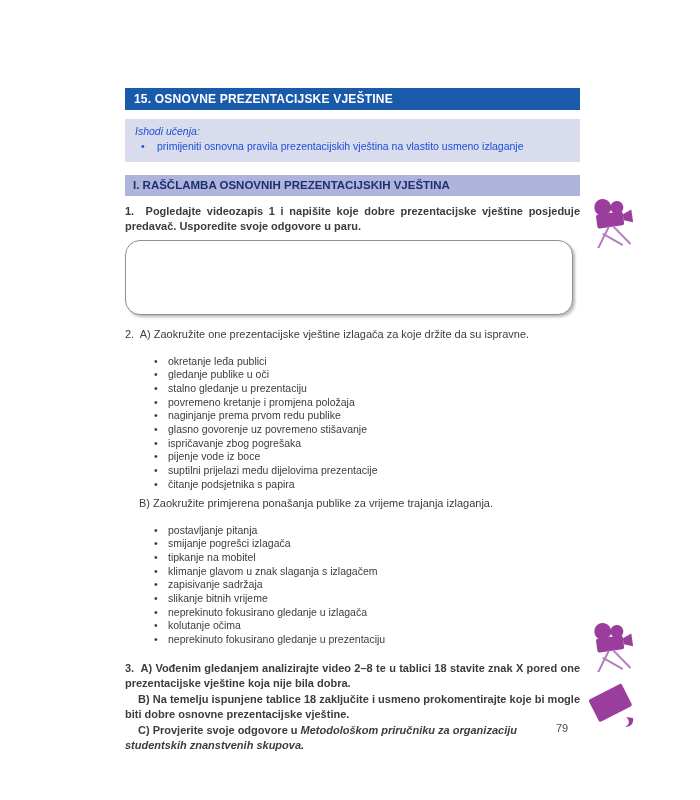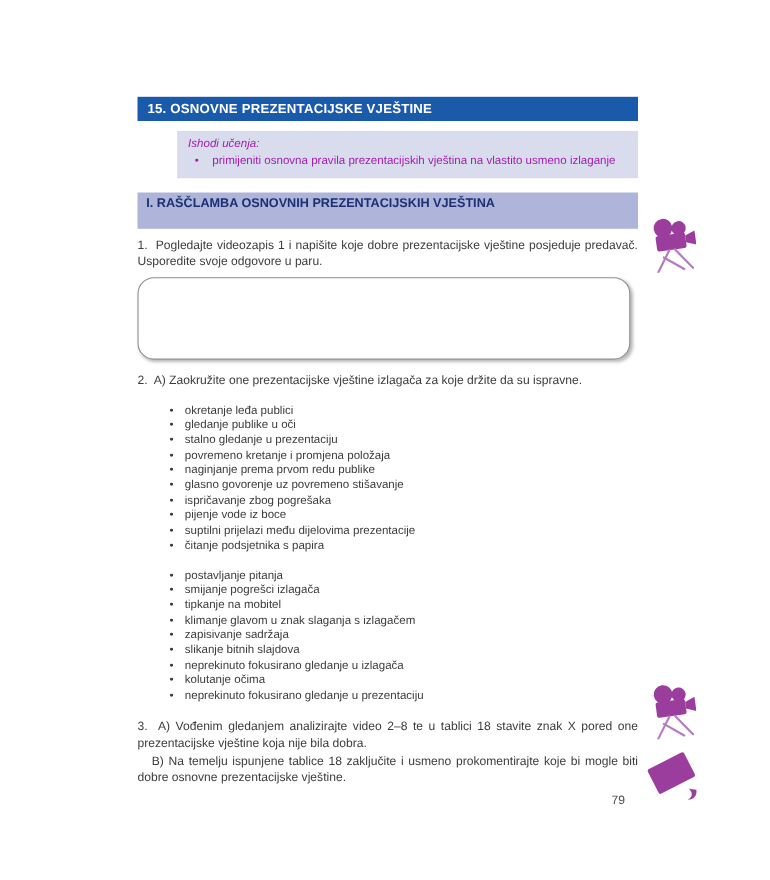--- a/index.html
+++ b/index.html
@@ -3,30 +3,30 @@
 <meta charset="utf-8">
 <style>
   html,body{margin:0;padding:0;background:#ffffff;}
   .page{position:relative;width:700px;height:800px;background:#ffffff;overflow:hidden;
         font-family:"Liberation Sans","DejaVu Sans",sans-serif;color:#3c3c3c;}
   .content{position:absolute;left:125px;top:88px;width:455px;}
 
   .chapter-header{background:#1a5aab;color:#ffffff;font-weight:bold;font-size:12px;
                   line-height:22px;height:22px;padding-left:9px;letter-spacing:.2px;
                   margin-bottom:9px;}
-  .outcomes-box{background:#d9dcec;color:#a21caf;padding:5px 10px 7px 10px;margin-bottom:13px;margin-left:36px;}
+  .outcomes-box{background:#d9dcec;color:#1d4ed8;padding:5px 10px 7px 10px;margin-bottom:13px;}
   .outcomes-heading{font-style:italic;font-size:10.5px;line-height:15px;}
   .outcomes-list{margin:0;padding:0;list-style:none;}
   .outcomes-list li{font-size:10.5px;line-height:15.5px;padding-left:22px;position:relative;}
   .outcomes-list li::before{content:"\2022";position:absolute;left:6px;}
 
   .section-header{background:#afb5da;color:#1b2f72;font-weight:bold;font-size:11.5px;
-                  line-height:21px;height:33px;padding-left:8px;margin-bottom:8px;}
+                  line-height:21px;height:21px;padding-left:8px;margin-bottom:8px;}
 
-  p.task{margin:0;font-size:11px;line-height:15.5px;}
+  p.task{margin:0;font-size:11px;line-height:15.5px;font-weight:bold;}
   .justify{text-align:justify;}
   .t1{margin-bottom:6px;}
 
   .answer-box{margin-top:5px;margin-bottom:12px;height:73px;width:446px;
               border:1.4px solid #8f8f8f;border-radius:15px;background:#fff;
               box-shadow:2px 2px 3px rgba(0,0,0,.28);}
 
   .task2-line{margin:0;font-size:11px;line-height:15px;}
   .b-line{margin-left:14px;}
   .bullets{margin:13px 0 4px 0;padding:0;list-style:none;}
@@ -77,34 +77,36 @@
       <li>stalno gledanje u prezentaciju</li>
       <li>povremeno kretanje i promjena položaja</li>
       <li>naginjanje prema prvom redu publike</li>
       <li>glasno govorenje uz povremeno stišavanje</li>
       <li>ispričavanje zbog pogrešaka</li>
       <li>pijenje vode iz boce</li>
       <li>suptilni prijelazi među dijelovima prezentacije</li>
       <li>čitanje podsjetnika s papira</li>
     </ul>
 
+    <p class="task2-line b-line">B) Zaokružite primjerena ponašanja publike za vrijeme trajanja izlaganja.</p>
     <ul class="bullets b-list">
       <li>postavljanje pitanja</li>
       <li>smijanje pogrešci izlagača</li>
       <li>tipkanje na mobitel</li>
       <li>klimanje glavom u znak slaganja s izlagačem</li>
       <li>zapisivanje sadržaja</li>
-      <li>slikanje bitnih slajdova</li>
+      <li>slikanje bitnih vrijeme</li>
       <li>neprekinuto fokusirano gledanje u izlagača</li>
       <li>kolutanje očima</li>
       <li>neprekinuto fokusirano gledanje u prezentaciju</li>
     </ul>
 
     <p class="task justify t3">3.&nbsp; A) Vođenim gledanjem analizirajte video 2–8 te u tablici 18 stavite znak X pored one prezentacijske vještine koja nije bila dobra.</p>
     <p class="task justify t3 indent">B) Na temelju ispunjene tablice 18 zaključite i usmeno prokomentirajte koje bi mogle biti dobre osnovne prezentacijske vještine.</p>
+    <p class="task indent"><span>C) Provjerite svoje odgovore u </span><span class="italic">Metodološkom priručniku za organizaciju studentskih znanstvenih skupova.</span></p>
 
   </div>
 
   <div class="icon icon-camera-1">
     <svg width="46" height="52" viewBox="0 0 46 52">
       <g transform="rotate(-8 23 20)">
         <g fill="#9b3d9d">
           <circle cx="17" cy="10.5" r="8.5"></circle>
           <circle cx="31" cy="12.5" r="6.5"></circle>
           <rect x="9" y="17" width="27" height="14" rx="2"></rect>

